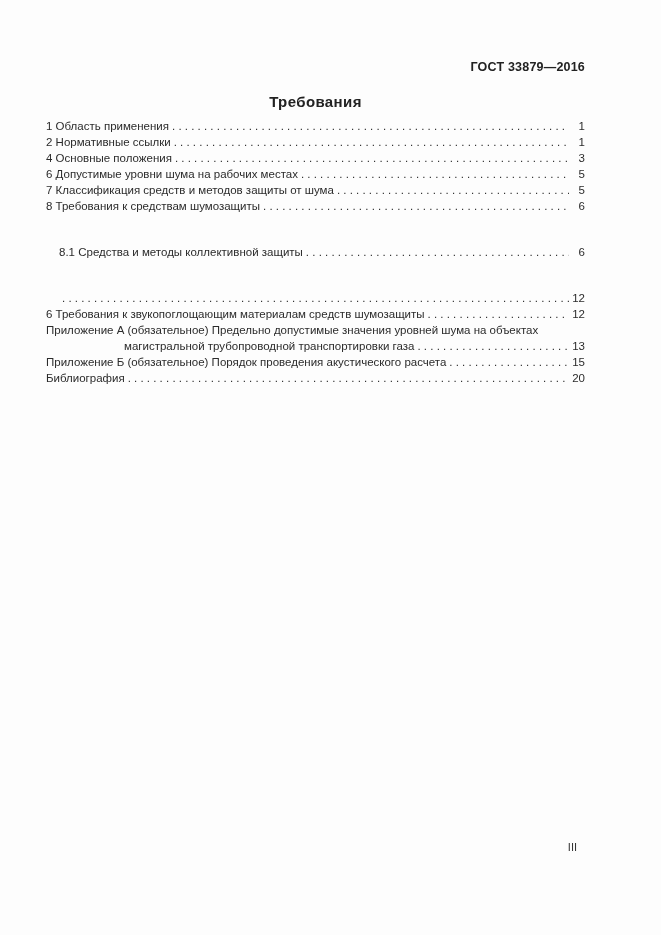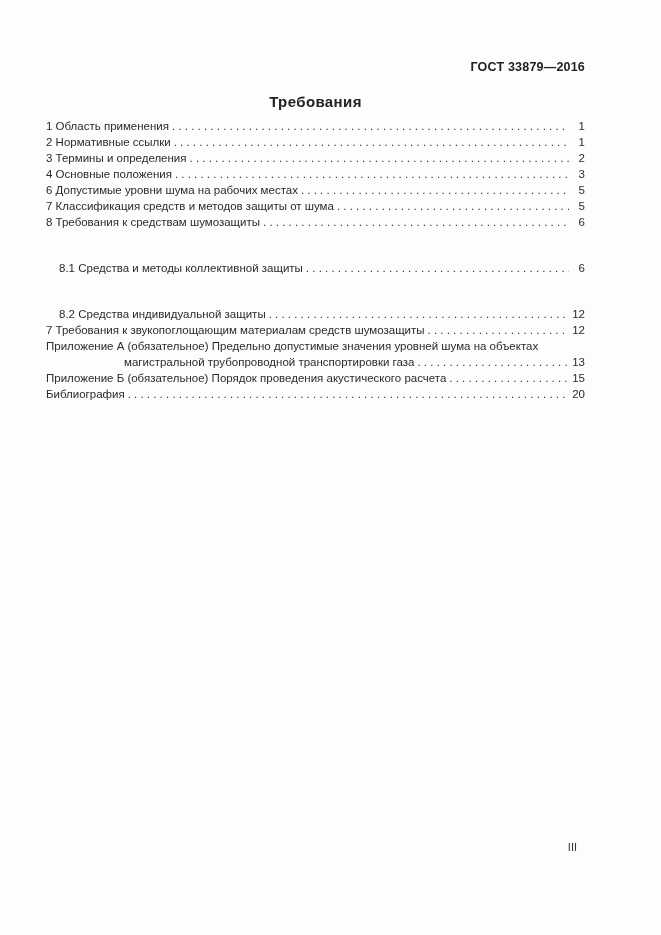--- a/index.html
+++ b/index.html
@@ -95,25 +95,20 @@
         <span class="toc-label">1 Область применения</span>
         <span class="toc-dots"></span>
         <span class="toc-page">1</span>
       </div>
       <div class="toc-row indent-0">
         <span class="toc-label">2 Нормативные ссылки</span>
         <span class="toc-dots"></span>
         <span class="toc-page">1</span>
       </div>
       <div class="toc-row indent-0">
-        <span class="toc-label">3 Термины и определения</span>
-        <span class="toc-dots"></span>
-        <span class="toc-page">2</span>
-      </div>
-      <div class="toc-row indent-0">
         <span class="toc-label">4 Основные положения</span>
         <span class="toc-dots"></span>
         <span class="toc-page">3</span>
       </div>
       <div class="toc-row indent-0">
         <span class="toc-label">6 Допустимые уровни шума на рабочих местах</span>
         <span class="toc-dots"></span>
         <span class="toc-page">5</span>
       </div>
       <div class="toc-row indent-0">
@@ -125,26 +120,25 @@
         <span class="toc-label">8 Требования к средствам шумозащиты</span>
         <span class="toc-dots"></span>
         <span class="toc-page">6</span>
       </div>
       <div class="toc-row indent-1">
         <span class="toc-label">8.1 Средства и методы коллективной защиты</span>
         <span class="toc-dots"></span>
         <span class="toc-page">6</span>
       </div>
       <div class="toc-row indent-1">
-        <span class="toc-label">8.2 Средства индивидуальной защиты</span>
         <span class="toc-dots"></span>
         <span class="toc-page">12</span>
       </div>
       <div class="toc-row indent-0">
-        <span class="toc-label">7 Требования к звукопоглощающим материалам средств шумозащиты</span>
+        <span class="toc-label">6 Требования к звукопоглощающим материалам средств шумозащиты</span>
         <span class="toc-dots"></span>
         <span class="toc-page">12</span>
       </div>
       <div class="toc-row indent-0 no-leader">
         <span class="toc-label">Приложение А (обязательное) Предельно допустимые значения уровней шума на объектах</span>
       </div>
       <div class="toc-row indent-2">
         <span class="toc-label">магистральной трубопроводной транспортировки газа</span>
         <span class="toc-dots"></span>
         <span class="toc-page">13</span>

